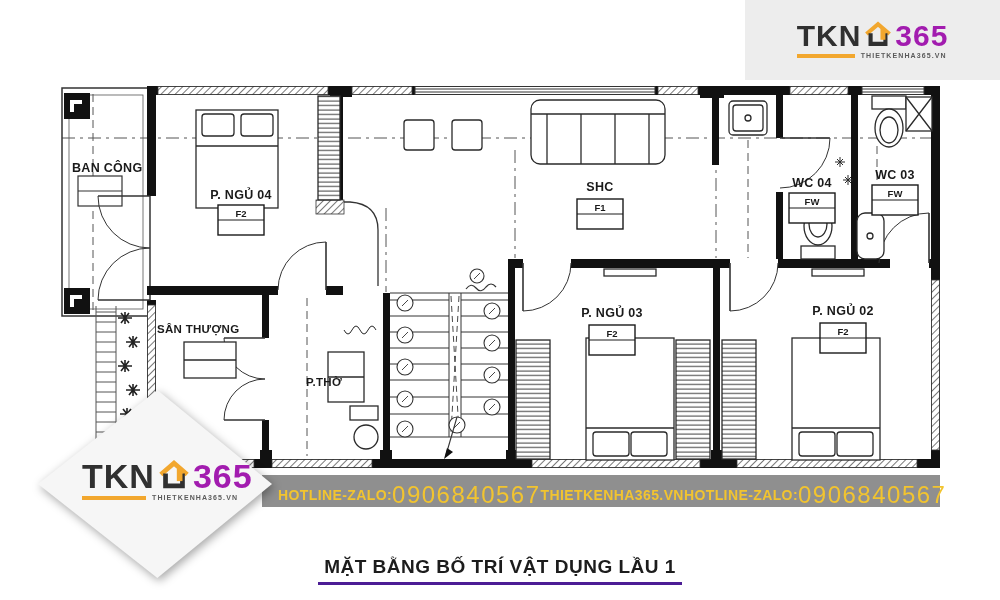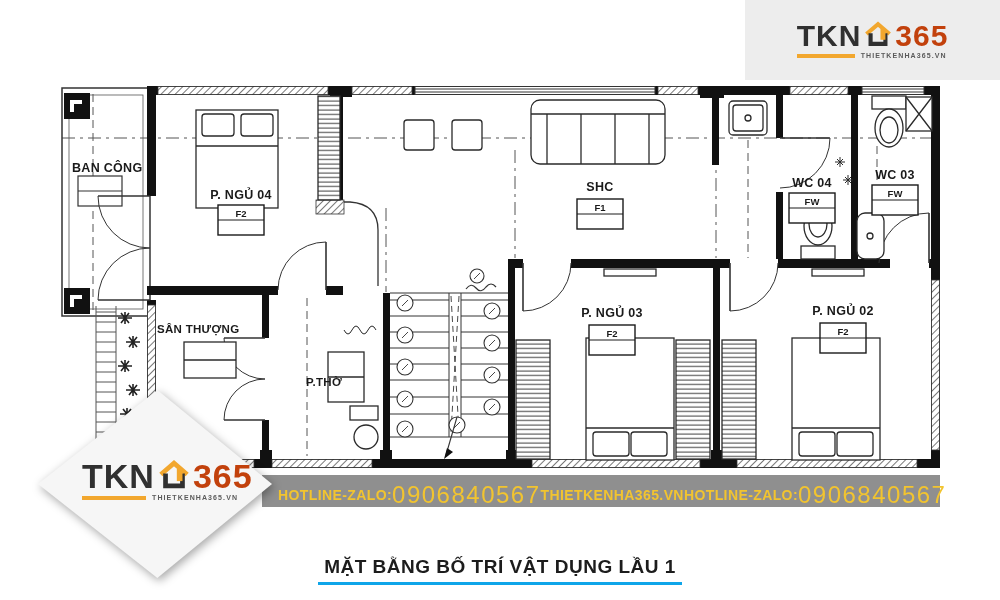--- a/index.html
+++ b/index.html
@@ -8,21 +8,21 @@
   .plan-svg{position:absolute;left:0;top:0;z-index:1;}
 
   
   .brand-panel{position:absolute;left:745px;top:0;width:255px;height:80px;background:#ededed;
                display:flex;align-items:center;justify-content:center;z-index:2;}
 
   
   .logo{display:flex;flex-direction:column;align-items:flex-start;}
   .logo-row{display:flex;align-items:flex-end;gap:2px;line-height:0.9;}
   .logo-tkn{font-weight:bold;color:#303030;font-size:30px;letter-spacing:1px;}
-  .logo-365{font-weight:bold;color:#c2410c;font-size:30px;letter-spacing:1px;}
+  .logo-365{font-weight:bold;color:#a21caf;font-size:30px;letter-spacing:1px;}
   .logo-house{display:inline-block;margin:0 1px;}
   .logo-sub{display:flex;align-items:center;gap:6px;margin-top:3px;width:100%;}
   .logo-bar{height:4px;background:#F2A72E;flex:0 0 58px;}
   .logo-tagline{font-size:7px;font-weight:bold;color:#5a5a5a;letter-spacing:1.1px;white-space:nowrap;}
 
   .logo-bottom-wrap{position:absolute;left:82px;top:460px;z-index:4;}
   .logo-bottom-wrap .logo-tkn,.logo-bottom-wrap .logo-365{font-size:34px;}
   .logo-bottom-wrap .logo-bar{flex:0 0 64px;}
 
   
@@ -34,21 +34,21 @@
 
   
   .diamond{position:absolute;left:38px;top:390px;width:234px;height:188px;z-index:3;
            filter:drop-shadow(2px 3px 5px rgba(0,0,0,0.35));}
   .diamond::before{content:"";position:absolute;inset:0;background:#f6f6f6;
            clip-path:polygon(51% 0%,100% 50%,51% 100%,0% 50%);}
 
   
   .title-wrap{position:absolute;left:0;top:556px;width:100%;text-align:center;z-index:2;}
   .drawing-title{display:inline-block;font-size:19px;font-weight:bold;color:#1c1c1c;
-                 letter-spacing:0.5px;border-bottom:3px solid #0ea5e9;padding:0 6px 4px;}
+                 letter-spacing:0.5px;border-bottom:3px solid #4c1d95;padding:0 6px 4px;}
 
   svg text{font-family:"Liberation Sans","DejaVu Sans",sans-serif;font-weight:bold;fill:#1a1a1a;}
   .room-label{font-size:12.5px;letter-spacing:0.3px;}
   .room-label-sm{font-size:11.5px;letter-spacing:0.3px;}
   .code-label{font-size:9.5px;}
 </style>
 </head>
 <body>
 
 <div class="page">

